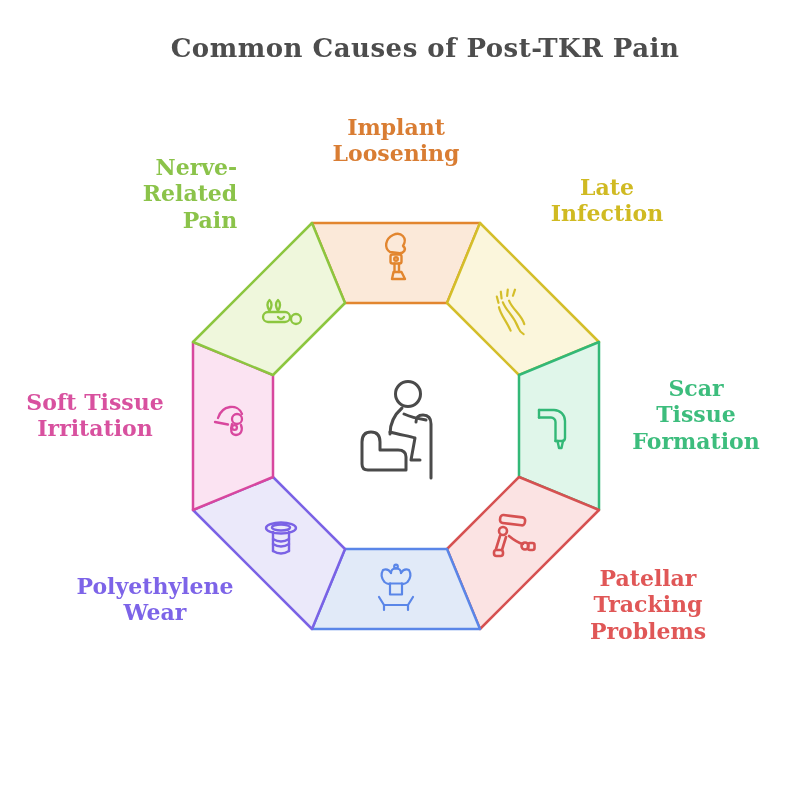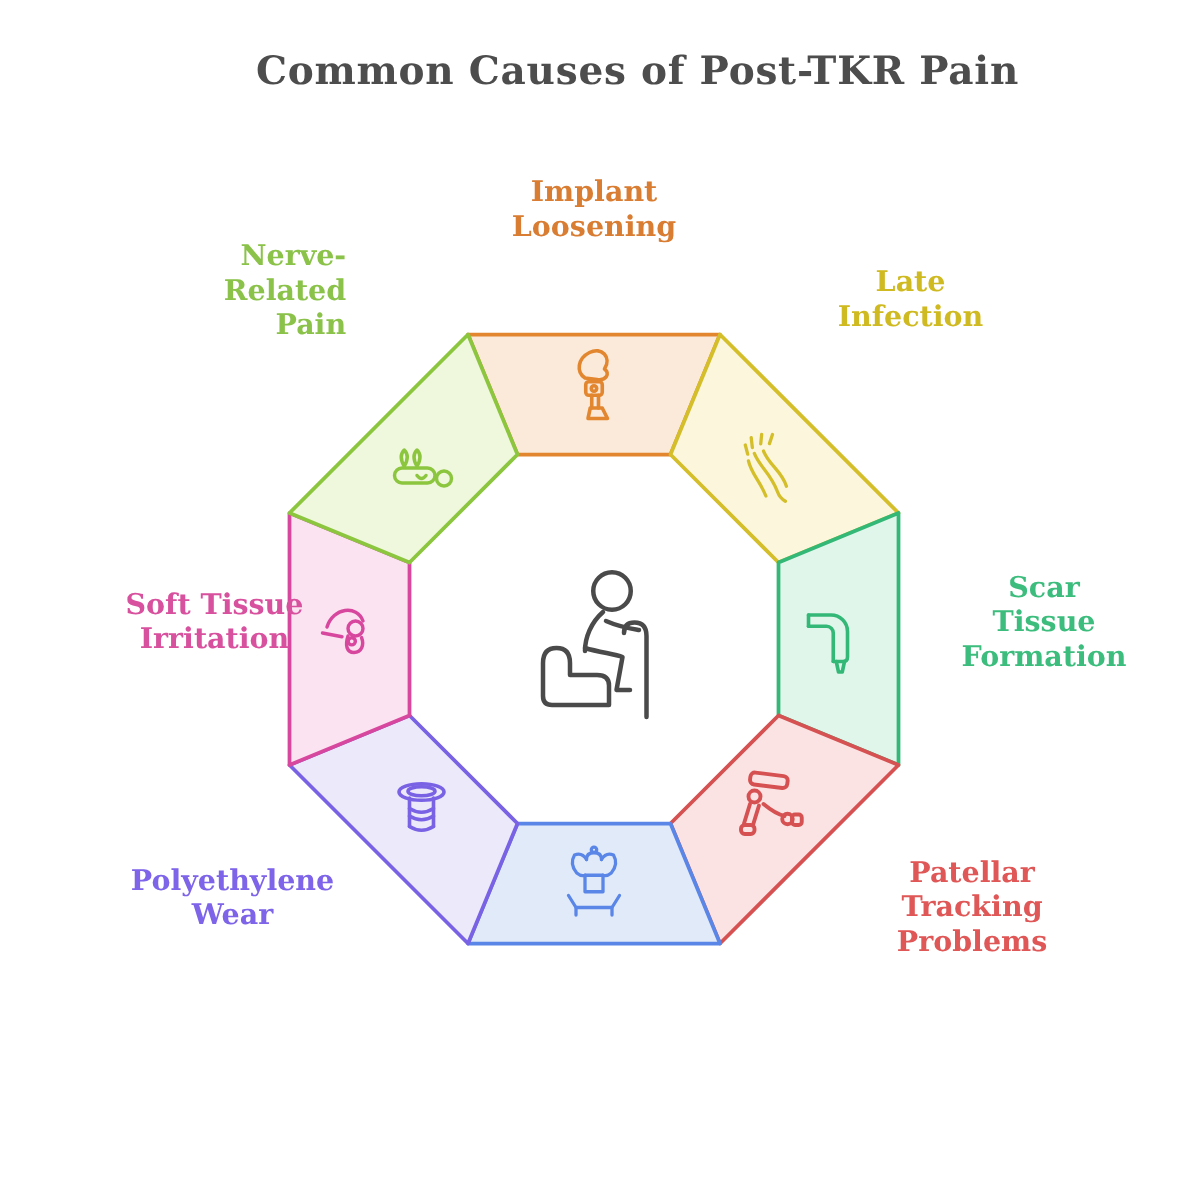--- a/index.html
+++ b/index.html
@@ -3,29 +3,29 @@
 <meta charset="utf-8">
 <style>
   html,body{margin:0;padding:0;background:#ffffff;}
   body{width:792px;height:786px;position:relative;overflow:hidden;
        font-family:"DejaVu Serif","Liberation Serif",serif;}
   .stage{position:absolute;left:0;top:0;width:792px;height:786px;}
   svg.diagram{position:absolute;left:0;top:0;}
   .title{position:absolute;left:394px;top:48px;transform:translate(-50%,-50%);
          font-size:26px;font-weight:bold;white-space:nowrap;letter-spacing:.5px;margin-left:31px;}
   .seg-label{position:absolute;transform:translate(-50%,-50%);
-             font-size:19px;font-weight:bold;line-height:1.2;
+             font-size:22px;font-weight:bold;line-height:1.2;
              text-align:center;white-space:pre-line;}
   .lbl-0{left:396px;top:140px;}
   .lbl-1{left:607px;top:200px;}
   .lbl-2{left:696px;top:415px;}
   .lbl-3{left:648px;top:605px;}
   .lbl-4{left:396px;top:685px;}
   .lbl-5{left:155px;top:599px;}
-  .lbl-6{left:95px;top:415px;margin-left:48px;}
+  .lbl-6{left:95px;top:415px;}
   .lbl-7{left:190px;top:194px;}
 </style>
 </head>
 <body>
 
 <div class="stage">
 
   <div class="title" style="color: rgb(77, 77, 77);">Common Causes of Post-TKR Pain</div>
 
   <svg class="diagram" width="792" height="786" viewBox="0 0 792 786">

